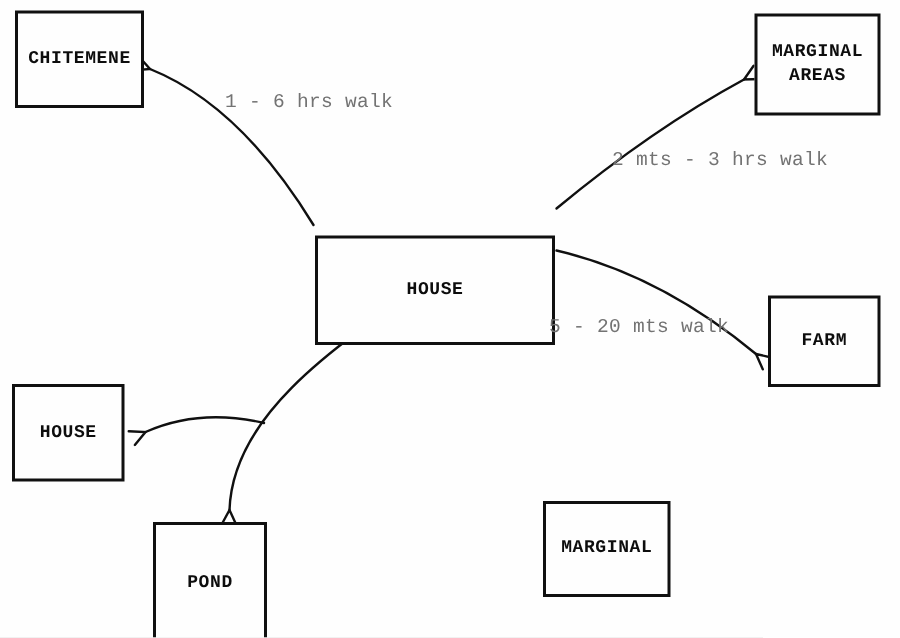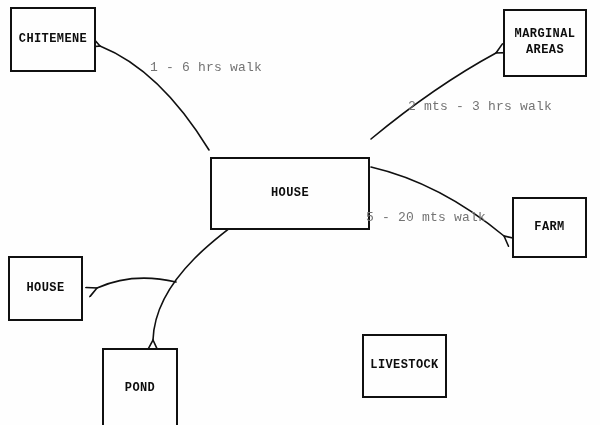--- a/index.html
+++ b/index.html
@@ -68,21 +68,21 @@
 
   <div class="node node-garden">
     <span>HOUSE</span>
   </div>
 
   <div class="node node-pond">
     <span>POND</span>
   </div>
 
   <div class="node node-livestock">
-    <span>LIVESTOCK</span>
+    <span>MARGINAL</span>
   </div>
 
   <div class="edge-label label-chitemene">1 - 6 hrs walk</div>
 
   <div class="edge-label label-marginal">2 mts - 3 hrs walk</div>
 
   <div class="edge-label label-farm">5 - 20 mts walk</div>
 
 
 </div>

